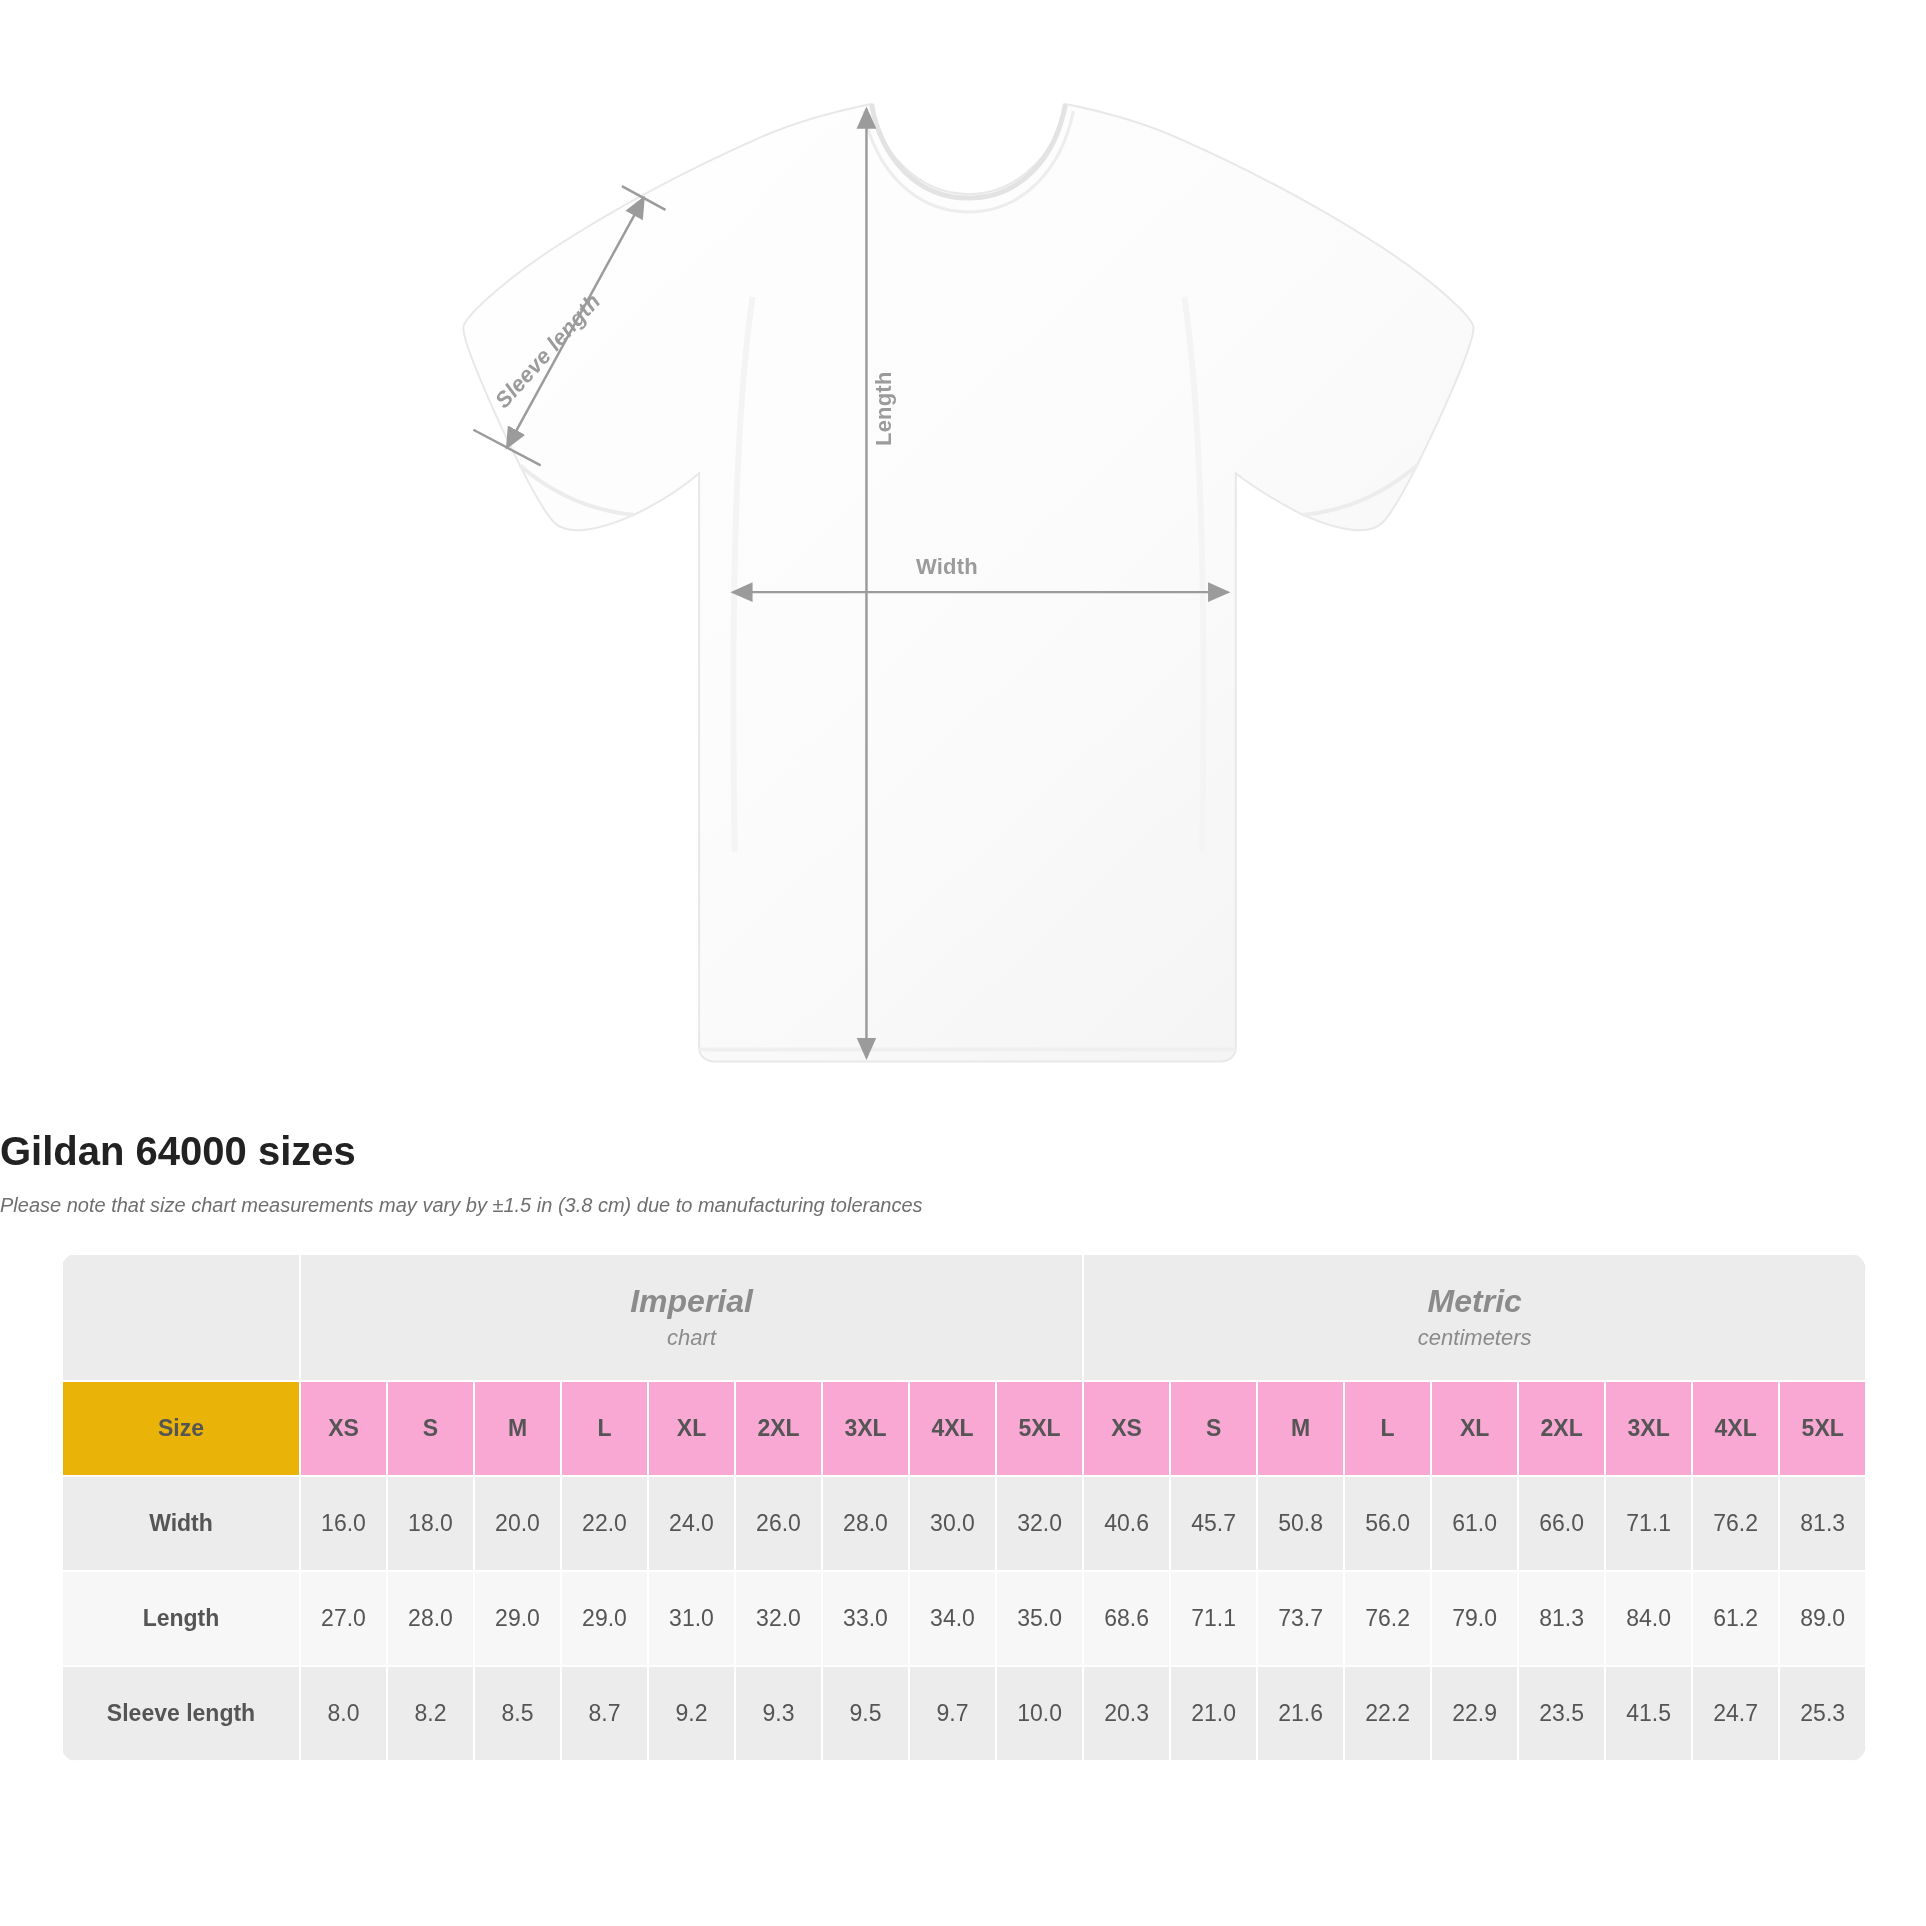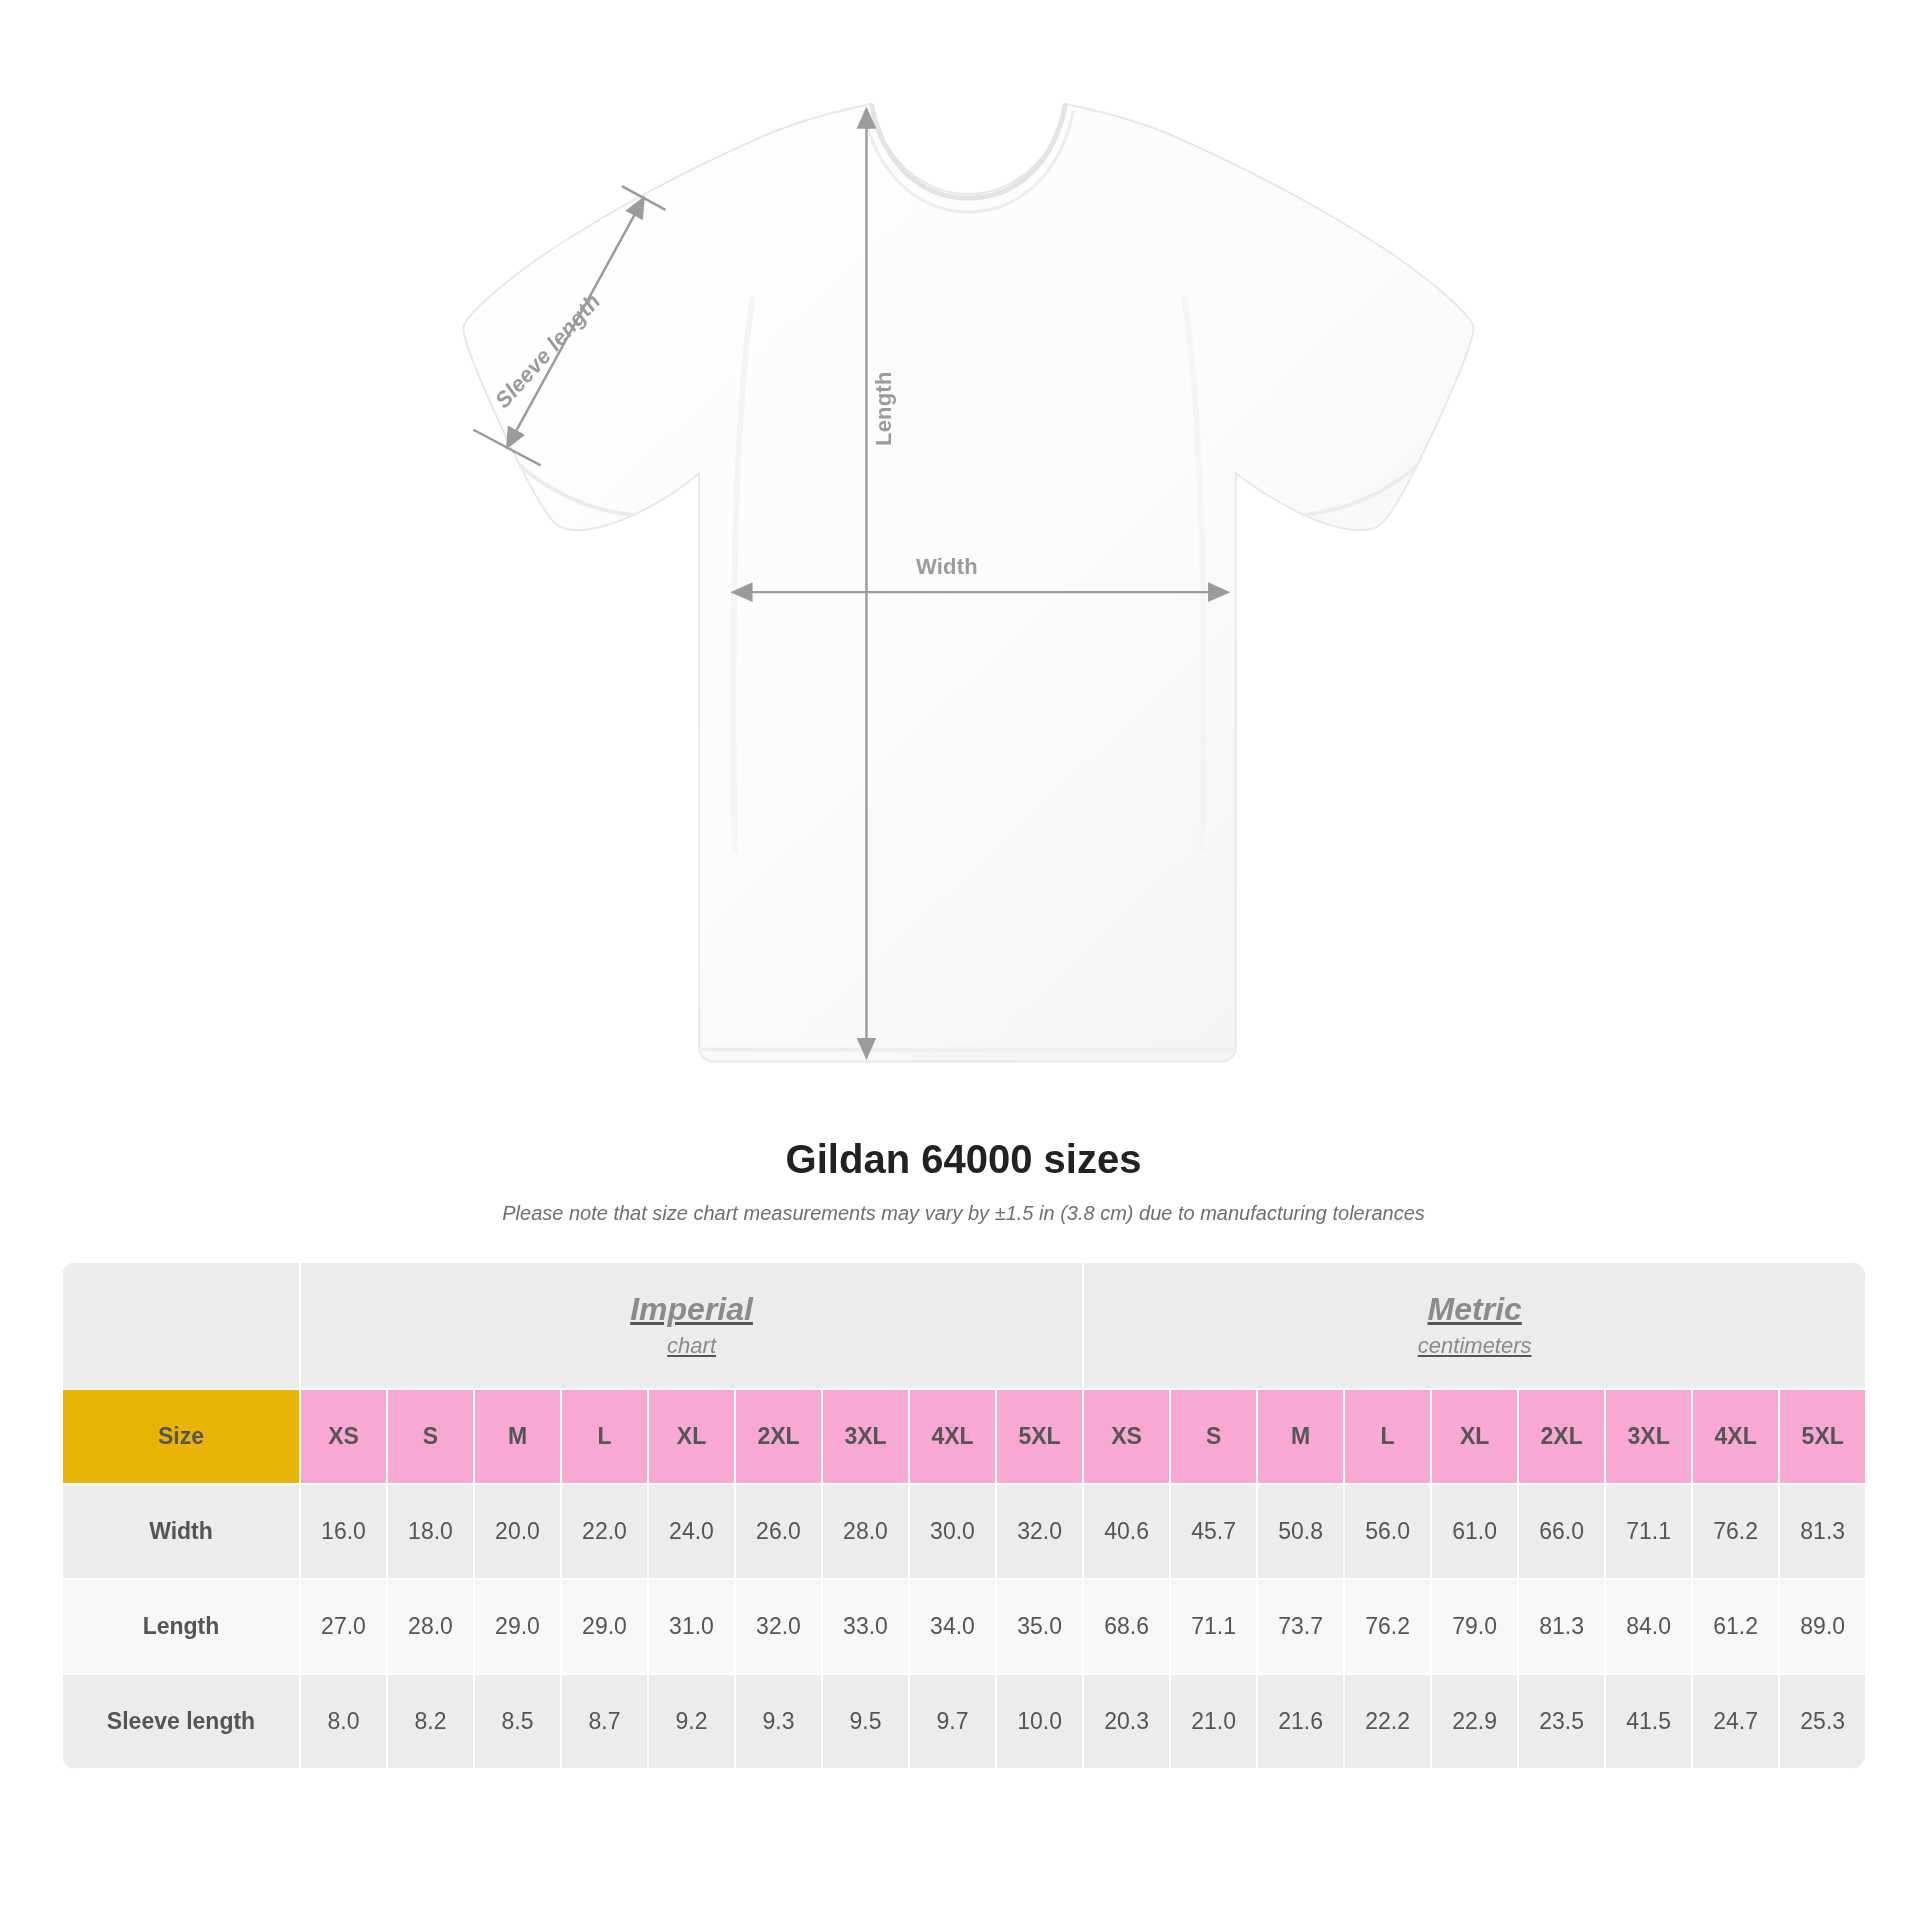--- a/index.html
+++ b/index.html
@@ -52,22 +52,22 @@
   .label-sleeve {
     left: 490px;
     top: 396px;
     transform: rotate(-48deg);
     transform-origin: left top;
     font-style: italic;
   }
 
   
   .title-block {
-    text-align: center;
-    margin-top: 28px;
+    text-align: left;
+    margin-top: 20px;
   }
   .chart-title {
     font-size: 40px;
     font-weight: bold;
     color: #222222;
     margin: 0 0 20px 0;
   }
   .chart-note {
     font-size: 20px;
     font-style: italic;
@@ -92,21 +92,20 @@
     text-align: center;
     vertical-align: middle;
     font-size: 23px;
     color: #555555;
     border: 2px solid #ffffff;
   }
   .unit-head td {
     border: none;
     background: #ececec;
     padding: 26px 0 26px 0;
-    text-decoration: underline;
   }
   .unit-name {
     font-size: 32px;
     font-style: italic;
     font-weight: bold;
     color: #8b8b8b;
     line-height: 1.25;
   }
   .unit-sub {
     font-size: 22px;

